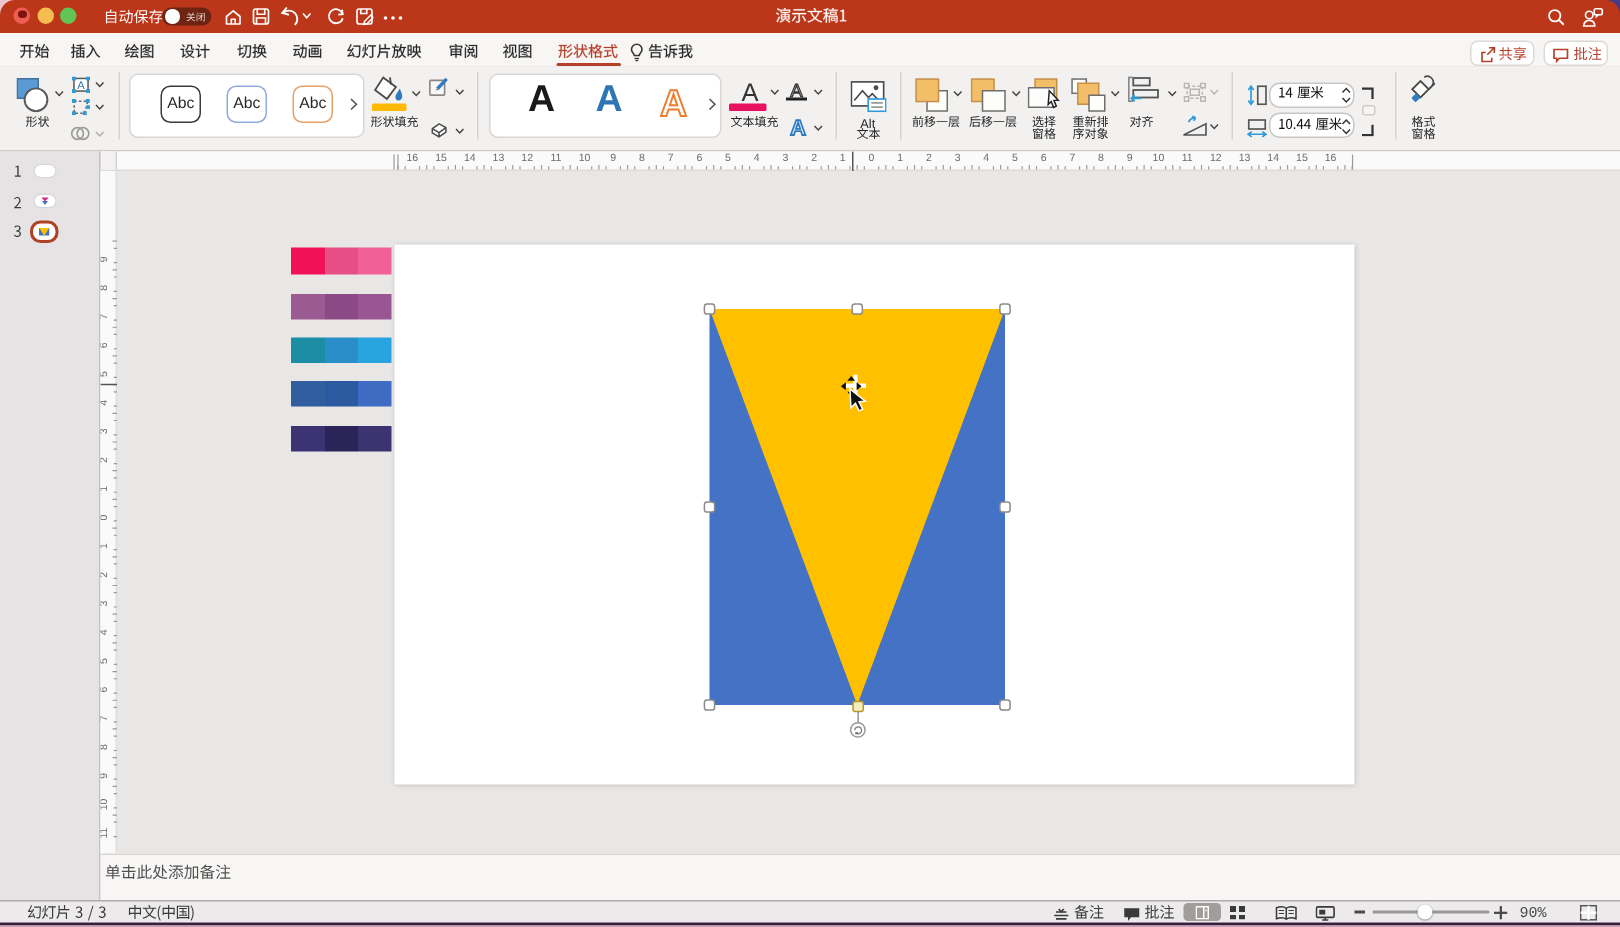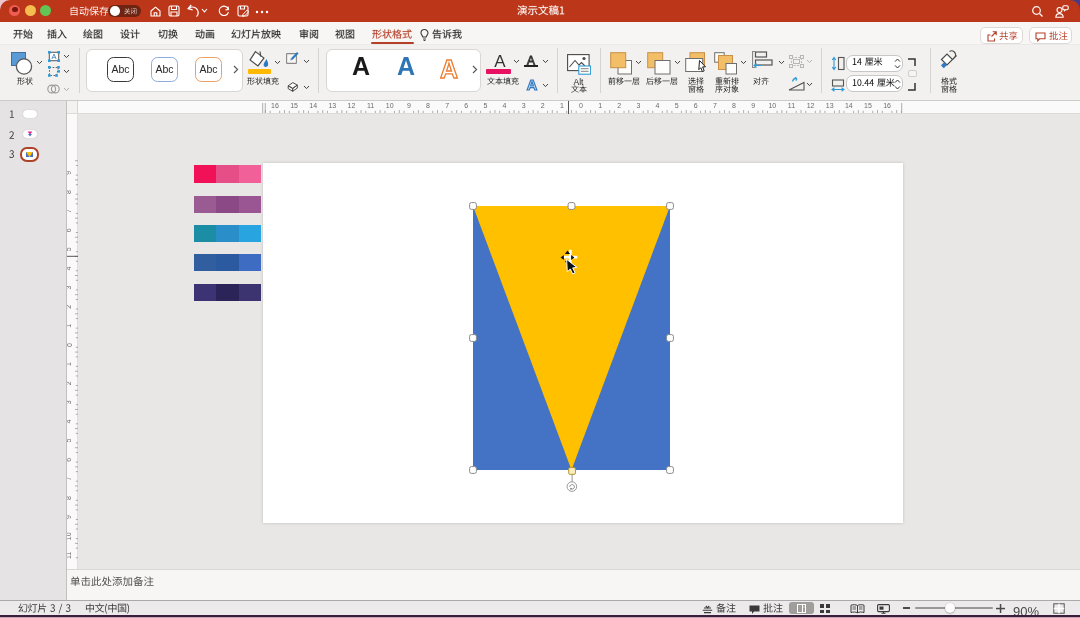--- a/index.html
+++ b/index.html
@@ -1125,21 +1125,21 @@
       </div>
       <div style="position:absolute;left:902.5px;top:6.6px;width:7px;height:1.7px;background:#4a4a4a"></div>
       <div style="position:absolute;left:915px;top:6.3px;width:78px;height:2.4px;background:#9a9896;border-radius:1.2px"></div>
       <div style="position:absolute;left:944.5px;top:2.2px;width:10.5px;height:10.5px;border-radius:50%;background:#fdfdfd;box-shadow:0 0.5px 1.5px rgba(0,0,0,.45)"></div>
       <div style="position:absolute;left:996px;top:3px">
         <svg width="9" height="9" viewBox="0 0 9 9" fill="#4a4a4a">
           <rect x="0" y="3.8" width="9" height="1.5"></rect>
           <rect x="3.8" y="0" width="1.5" height="9"></rect>
         </svg>
       </div>
-      <div style="position:absolute;left:1013px;top:3px;font-size:13px;color:#4a4a4a;font-family:Liberation Sans, sans-serif">90%</div>
+      <div style="position:absolute;left:1013px;top:3px;font-size:10px;color:#4a4a4a;font-family:Liberation Mono, monospace">90%</div>
       <div style="position:absolute;left:1053px;top:2.5px">
         <svg width="12" height="11" viewBox="0 0 12 11" fill="none" stroke="#555" stroke-width="1">
           <rect x="0.8" y="0.8" width="10.4" height="9.4"></rect>
           <path d="M6 0.8 V10.2 M0.8 5.5 H11.2" stroke="#fff" stroke-width="1.6"></path>
           <path d="M6 2.6 V8.4 M2.6 5.5 H9.4" stroke="#555" stroke-width="0"></path>
         </svg>
       </div>
     </div>
     <div style="position:absolute;left:0;top:614.8px;width:1080px;height:2.6px;background:#3a1f3d"></div>
     <div style="position:absolute;left:0;top:617.4px;width:1080px;height:0.6px;background:#c8a2b4"></div>

